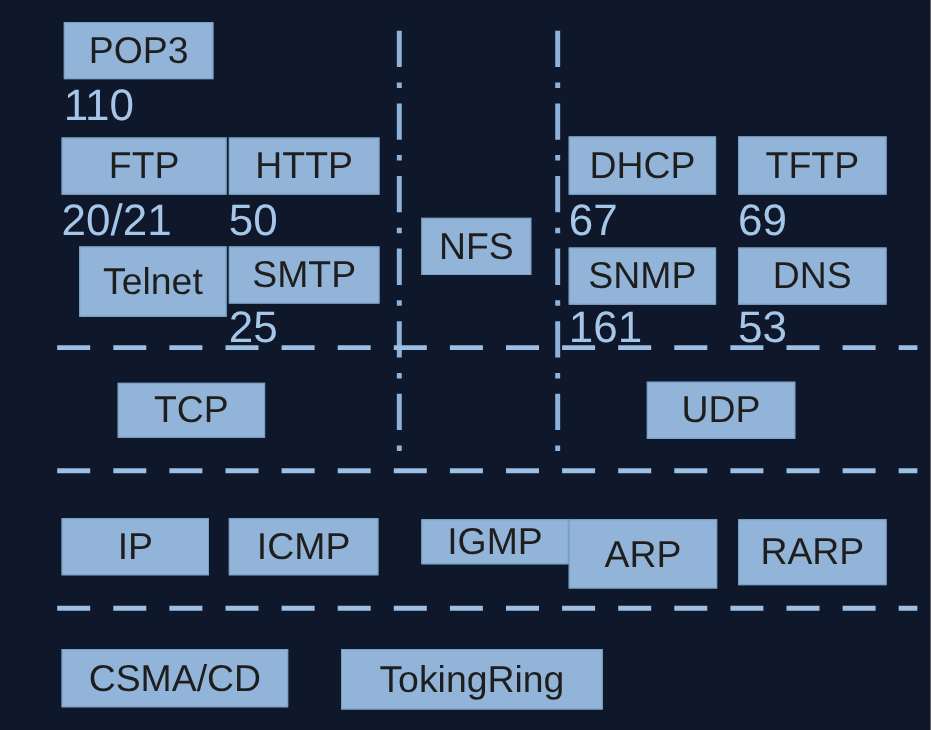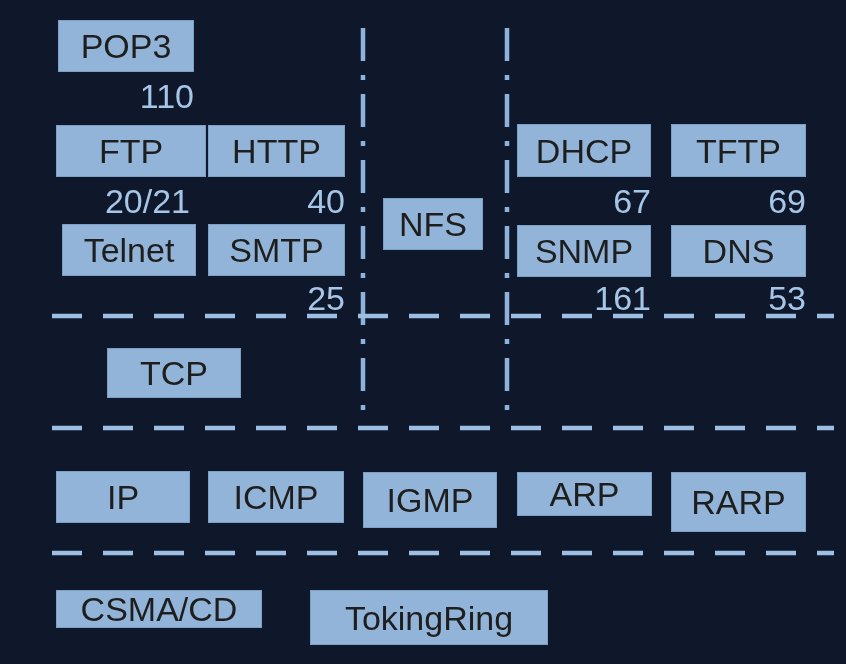--- a/index.html
+++ b/index.html
@@ -19,23 +19,23 @@
     box-sizing:border-box;
     display:flex;align-items:center;justify-content:center;
     color:#1e1e1e;
     font-size:34px;
     line-height:1;
     white-space:nowrap;
   }
   .port{
     position:absolute;
     color:#a6c6e8;
-    font-size:34px;
+    font-size:40px;
     line-height:34px;
-    text-align:right;
+    text-align:left;
     white-space:nowrap;
   }
 </style>
 </head>
 <body>
 
 <div class="canvas">
 
   <svg class="lines" width="846" height="664" viewBox="0 0 846 664" xmlns="http://www.w3.org/2000/svg">
     <line x1="363" y1="28" x2="363" y2="410" stroke="#8db3dc" stroke-width="4.5" stroke-dasharray="33 14 5 14"></line>
@@ -51,23 +51,23 @@
   <div class="port" style="left:58px;top:79px;width:136px">110</div>
 
   <div class="pbox" style="left:56px;top:125px;width:150px;height:52px">
     <span>FTP</span>
   </div>
   <div class="port" style="left:56px;top:184px;width:134px">20/21</div>
 
   <div class="pbox" style="left:208px;top:125px;width:137px;height:52px">
     <span>HTTP</span>
   </div>
-  <div class="port" style="left:208px;top:184px;width:137px">40</div>
+  <div class="port" style="left:208px;top:184px;width:137px">50</div>
 
-  <div class="pbox" style="left:62px;top:224px;width:134px;height:52px">
+  <div class="pbox" style="left:72px;top:224px;width:134px;height:64px">
     <span>Telnet</span>
   </div>
 
   <div class="pbox" style="left:208px;top:224px;width:137px;height:52px">
     <span>SMTP</span>
   </div>
   <div class="port" style="left:208px;top:281px;width:137px">25</div>
 
   <div class="pbox" style="left:383px;top:198px;width:100px;height:52px">
     <span>NFS</span>
@@ -89,37 +89,40 @@
   <div class="port" style="left:517px;top:281px;width:134px">161</div>
 
   <div class="pbox" style="left:671px;top:225px;width:135px;height:52px">
     <span>DNS</span>
   </div>
   <div class="port" style="left:671px;top:281px;width:135px">53</div>
 
   <div class="pbox" style="left:107px;top:348px;width:134px;height:50px">
     <span>TCP</span>
   </div>
+  <div class="pbox" style="left:588px;top:347px;width:135px;height:52px">
+    <span>UDP</span>
+  </div>
 
   <div class="pbox" style="left:56px;top:471px;width:134px;height:52px">
     <span>IP</span>
   </div>
   <div class="pbox" style="left:208px;top:471px;width:136px;height:52px">
     <span>ICMP</span>
   </div>
-  <div class="pbox" style="left:363px;top:472px;width:134px;height:56px">
+  <div class="pbox" style="left:383px;top:472px;width:134px;height:41px">
     <span>IGMP</span>
   </div>
-  <div class="pbox" style="left:517px;top:472px;width:135px;height:44px">
+  <div class="pbox" style="left:517px;top:472px;width:135px;height:63px">
     <span>ARP</span>
   </div>
   <div class="pbox" style="left:671px;top:472px;width:135px;height:60px">
     <span>RARP</span>
   </div>
 
-  <div class="pbox" style="left:56px;top:590px;width:206px;height:38px">
+  <div class="pbox" style="left:56px;top:590px;width:206px;height:53px">
     <span>CSMA/CD</span>
   </div>
   <div class="pbox" style="left:310px;top:590px;width:238px;height:55px">
     <span>TokingRing</span>
   </div>
 
 </div>
 
 </body></html>

